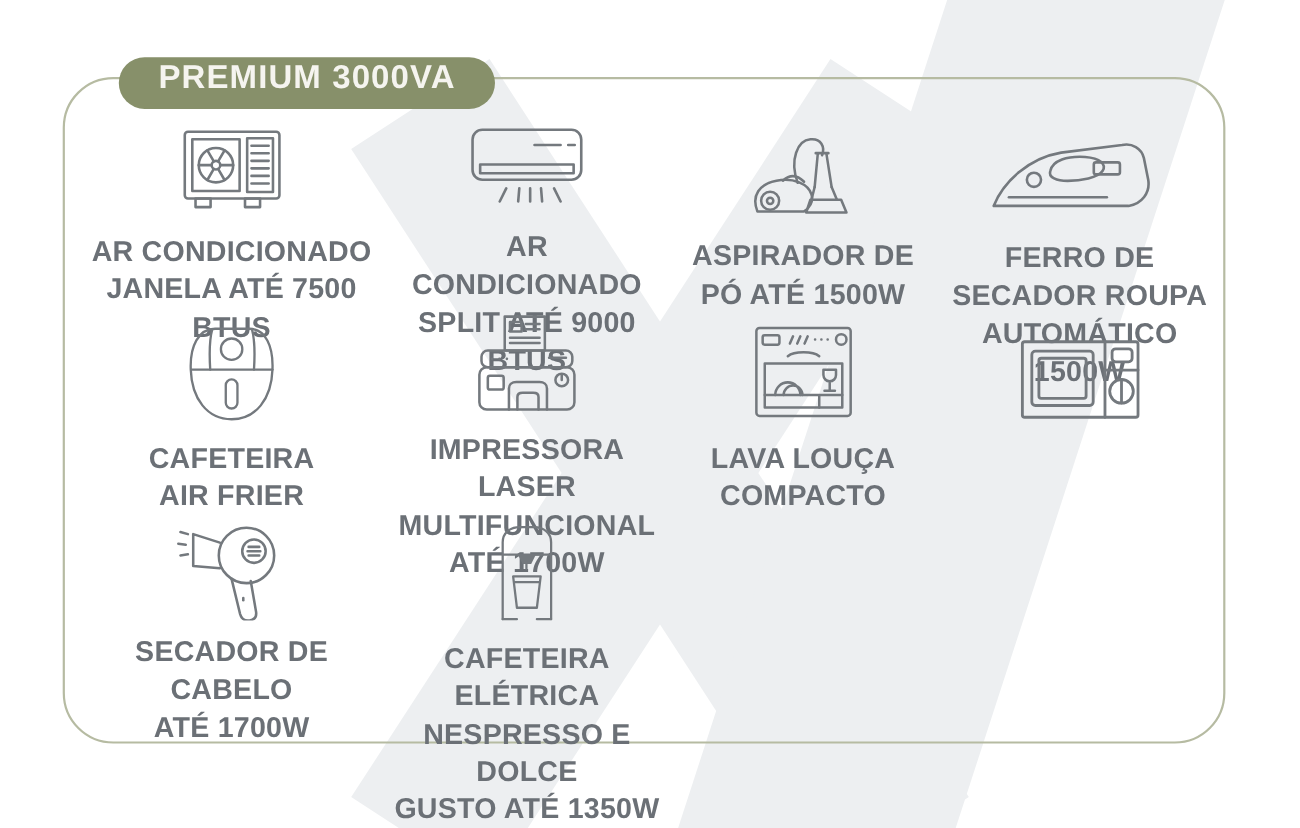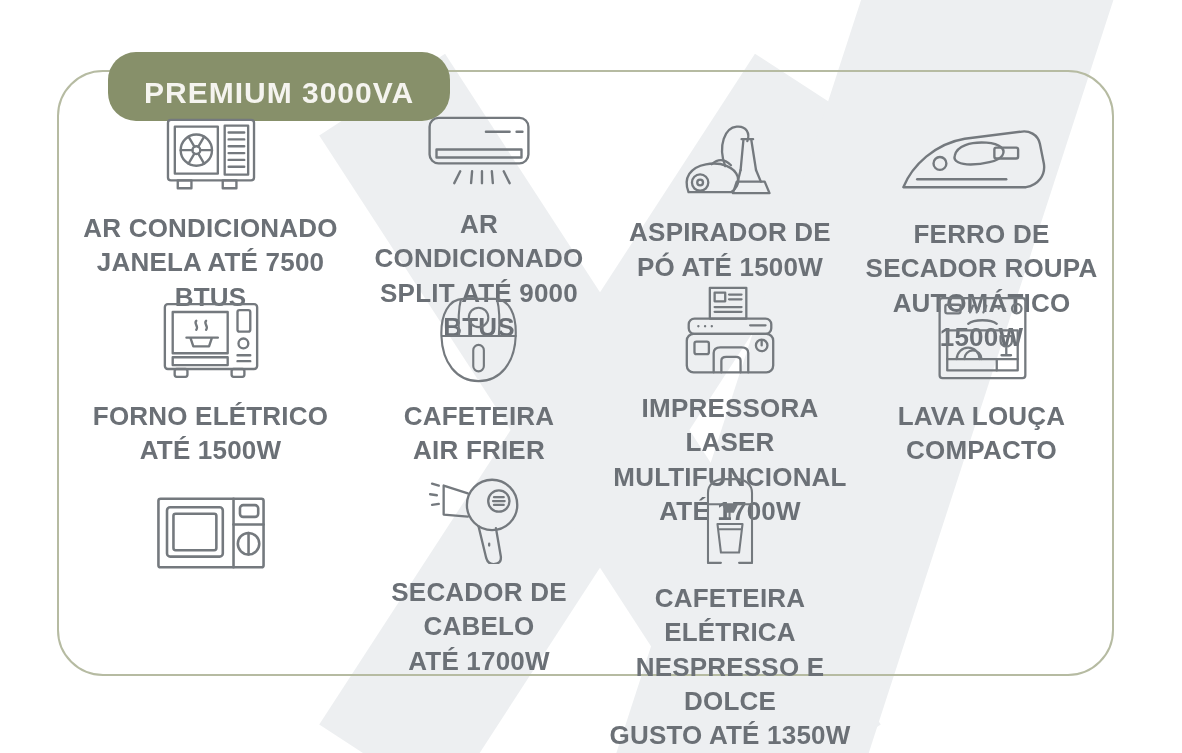--- a/index.html
+++ b/index.html
@@ -15,21 +15,21 @@
   .wm-band{left:760px;top:-170px;width:240px;height:1000px;transform:rotate(18deg);}
   
   .card{
     position:absolute;left:57px;top:70px;width:1053px;height:602px;
     border:2px solid #b6bba2;border-radius:46px;z-index:1;background:transparent;
   }
   .badge{
     position:absolute;left:108px;top:52px;z-index:2;
     background:#87906a;color:#f5f4ef;
     font-size:30px;font-weight:700;letter-spacing:1px;
-    padding:24px 36px 11px 36px;border-radius:28px;
+    padding:2px 36px 11px 36px;border-radius:28px;
   }
   
   .grid{
     position:absolute;left:68px;top:112px;width:1040px;z-index:2;
     display:grid;
     grid-template-columns:285px 252px 250px 253px;
     grid-template-rows:172px 188px 200px;
   }
   .cell{display:flex;flex-direction:column;align-items:center;}
   .icon-box{
@@ -113,38 +113,20 @@
         <path class="stk" d="M60 44 C62 34 76 30 92 31 C106 32 112 38 108 44 C104 50 88 53 76 53 C66 53 58 50 60 44 Z"></path>
         <circle class="stk" cx="45" cy="52" r="6.5"></circle>
         <rect class="stk" x="100" y="36" width="24" height="11" rx="2"></rect>
         <path class="stk" d="M22 68 H112"></path>
       </svg>
     </div>
     <div class="label">FERRO DE SECADOR ROUPA
 AUTOMÁTICO 1500W</div>
   </div>
 
-  <div class="cell">
-    <div class="icon-box">
-      <svg width="108" height="94" viewBox="0 0 110 95">
-        <rect class="stk" x="8" y="10" width="94" height="66" rx="3"></rect>
-        <rect class="stk" x="16" y="18" width="56" height="42"></rect>
-        <path class="stk" d="M40 27 c-3 3 3 5 0 9 M50 27 c-3 3 3 5 0 9"></path>
-        <path class="stk" d="M30 44 H62 M34 44 h22 l-3 9 h-16 Z"></path>
-        <rect class="stk" x="16" y="64" width="56" height="8"></rect>
-        <rect class="stk" x="82" y="16" width="13" height="22" rx="2"></rect>
-        <circle class="stk" cx="88" cy="50" r="5"></circle>
-        <path class="stk" d="M82 62 H95 M82 68 H95"></path>
-        <rect class="stk" x="18" y="76" width="13" height="8" rx="2"></rect>
-        <rect class="stk" x="76" y="76" width="13" height="8" rx="2"></rect>
-      </svg>
-    </div>
-    <div class="label">FORNO ELÉTRICO
-ATÉ 1500W</div>
-  </div>
 
   <div class="cell">
     <div class="icon-box">
       <svg width="84" height="96" viewBox="0 0 95 105">
         <path class="stk" d="M30 6 L65 6 C82 6 90 24 89 48 C88 78 72 99 47 99 C22 99 6 78 5 48 C4 24 13 6 30 6 Z"></path>
         <path class="stk" d="M27 7 C24 18 24 32 25 48 M68 7 C71 18 71 32 70 48"></path>
         <path class="stk" d="M6 48 H89"></path>
         <circle class="stk" cx="47" cy="27" r="11"></circle>
         <rect class="stk" x="41" y="58" width="12" height="30" rx="6"></rect>
       </svg>

